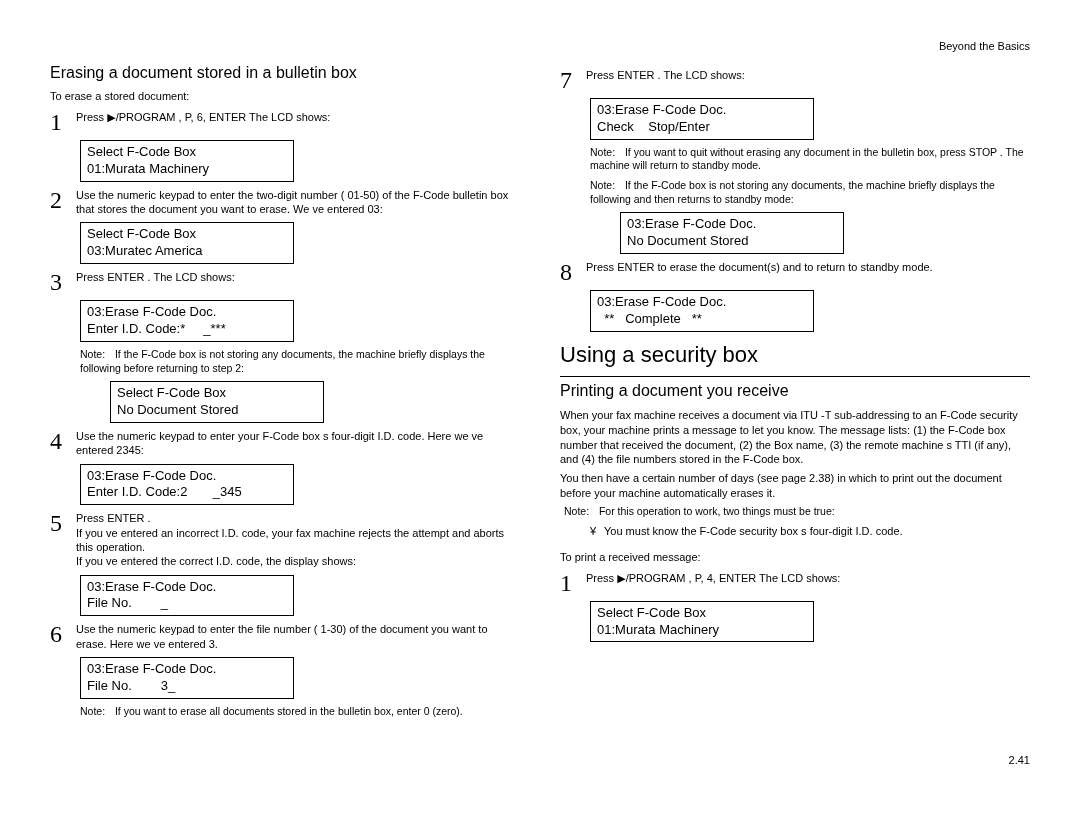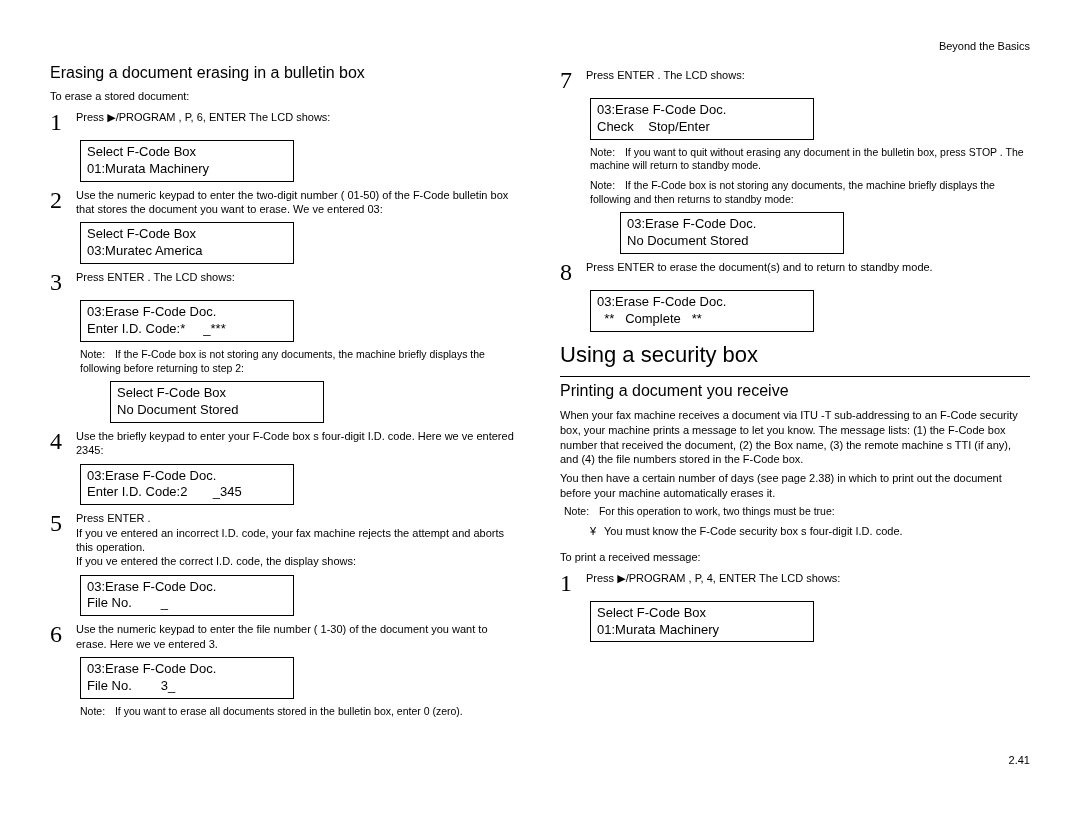--- a/index.html
+++ b/index.html
@@ -103,21 +103,21 @@
   }
 </style>
 </head>
 <body>
 
 <div class="header-right">Beyond the Basics</div>
 
 <div class="columns">
 
   <div class="col">
-    <h2>Erasing a document erasing in a bulletin box</h2>
+    <h2>Erasing a document stored in a bulletin box</h2>
     <div class="intro">To erase a stored document:</div>
 
     <div class="step">
       <div class="step-num">1</div>
       <div class="step-body">Press ▶/PROGRAM , P, 6, ENTER  The LCD shows:</div>
     </div>
     <div class="lcd">Select F-Code Box
 01:Murata Machinery</div>
 
     <div class="step">
@@ -136,21 +136,21 @@
 
     <div class="note">
       <span class="note-label">Note:</span>
       <span class="note-body">If the F-Code box is not storing any documents, the machine briefly displays the following before returning to step 2:</span>
     </div>
     <div class="lcd" style="margin-left:60px">Select F-Code Box
 No Document Stored</div>
 
     <div class="step">
       <div class="step-num">4</div>
-      <div class="step-body">Use the briefly keypad to enter your F-Code box s four-digit    I.D. code. Here we ve entered  2345:</div>
+      <div class="step-body">Use the numeric keypad to enter your F-Code box s four-digit    I.D. code. Here we ve entered  2345:</div>
     </div>
     <div class="lcd">03:Erase F-Code Doc.
 Enter I.D. Code:2       _345</div>
 
     <div class="step">
       <div class="step-num">5</div>
       <div class="step-body">
         <span>Press ENTER .</span><br>
         <span>If you ve entered an incorrect   I.D. code, your fax machine rejects the attempt and aborts this operation.</span><br>
         <span>If you ve entered the correct   I.D. code, the display shows:</span>

